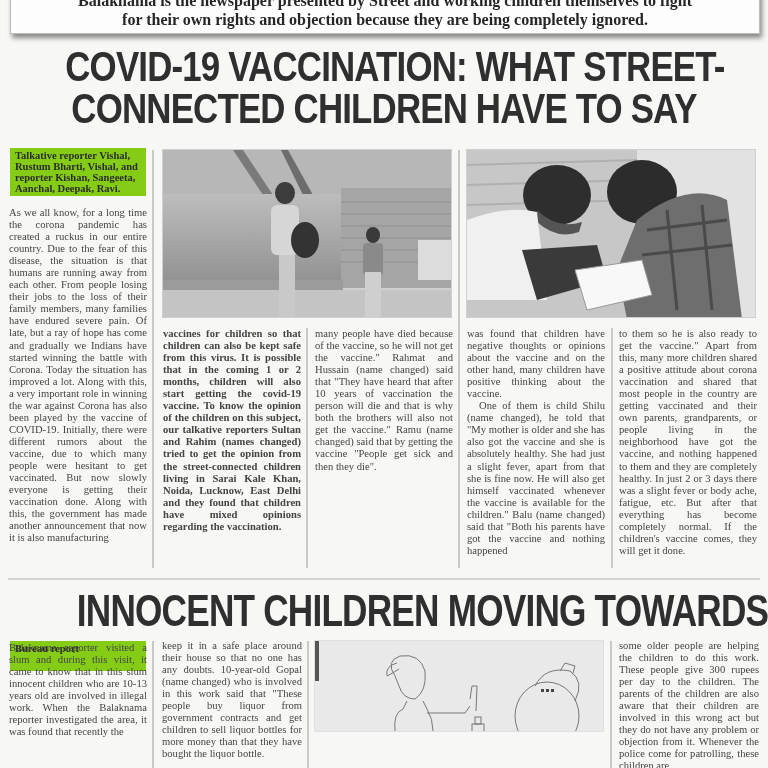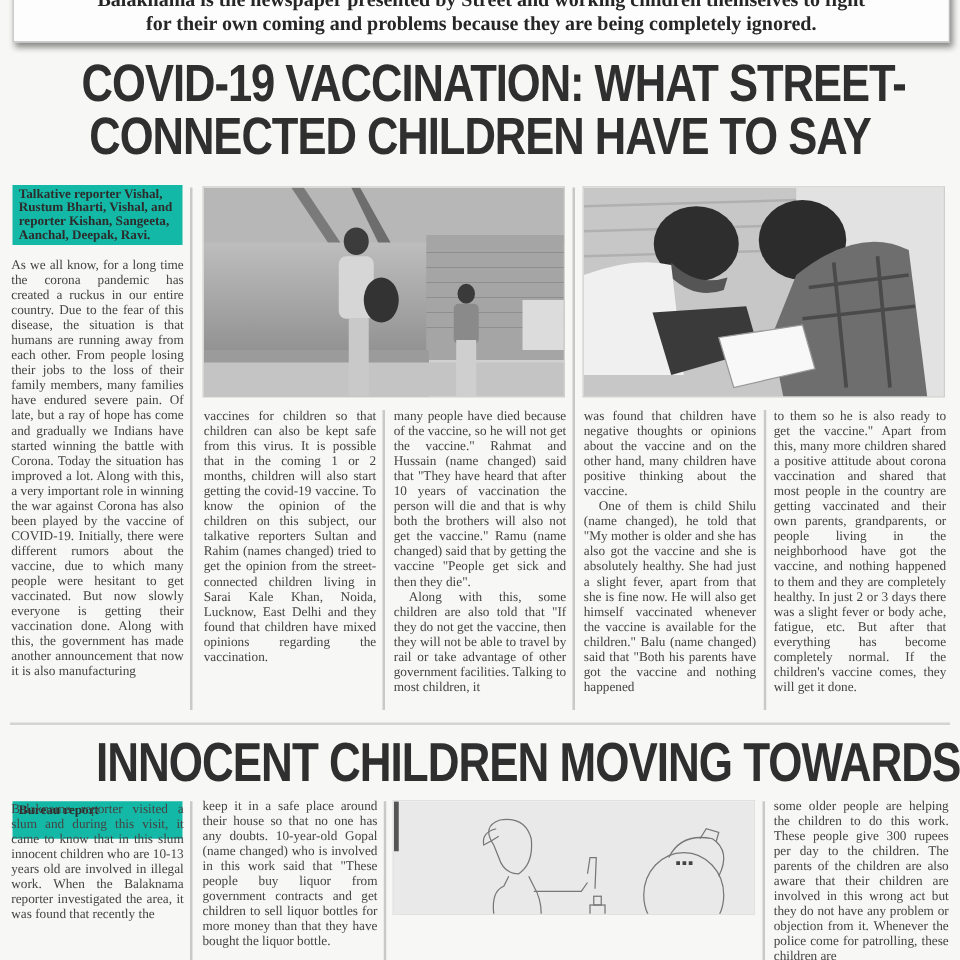--- a/index.html
+++ b/index.html
@@ -18,21 +18,21 @@
     position: absolute; left: 0; width: 768px; text-align: center;
     font-family: "Liberation Sans", sans-serif; font-weight: bold;
     color: #2f2f30; letter-spacing: -1px;
     transform-origin: center top;
   }
   .headline .line { display: block; white-space: nowrap; }
   #h1 { top: 46px; font-size: 42px; line-height: 42px; transform: scaleX(0.83); }
   #h2 { top: 589px; font-size: 44px; line-height: 44px; transform: scaleX(0.80); }
 
   .byline {
-    position: absolute; background: #14b8a6; color: #2c2c2c;
+    position: absolute; background: #84cc16; color: #2c2c2c;
     font-weight: bold; font-size: 10.5px; line-height: 11px; padding: 2px 5px;
   }
 
   .col {
     position: absolute; font-size: 10.6px; line-height: 12.05px;
     text-align: justify; color: #444;
   }
   .col p { text-indent: 0; }
   .col p.ind { text-indent: 12px; }
 
@@ -41,21 +41,21 @@
 
   .photo {
     position: absolute; overflow: hidden; border: 1px solid #cfcfcf;
   }
 </style>
 </head>
 <body>
 
 <div class="intro-box">
   <div>Balaknama is the newspaper presented by Street and working children themselves to fight</div>
-  <div>for their own coming and problems because they are being completely ignored.</div>
+  <div>for their own rights and objection because they are being completely ignored.</div>
 </div>
 
 <div class="headline" id="h1">
   <span class="line">COVID-19 VACCINATION: WHAT STREET-</span>
   <span class="line">CONNECTED CHILDREN HAVE TO SAY</span>
 </div>
 
 <div class="byline" style="left:10px; top:148px; width:136px; height:48px;">Talkative reporter Vishal, Rustum Bharti, Vishal, and reporter Kishan, Sangeeta, Aanchal, Deepak, Ravi.</div>
 
 <div class="col" style="left:9px; top:207px; width:138px;">
@@ -116,28 +116,27 @@
     <g stroke="#4a4a4a" stroke-width="3">
       <line x1="180" y1="80" x2="260" y2="70"></line>
         <line x1="175" y1="105" x2="265" y2="95"></line>
       <line x1="200" y1="60" x2="210" y2="160"></line>
         <line x1="235" y1="55" x2="245" y2="160"></line>
     </g>
     <path d="M108 120 L175 110 L185 145 L120 160Z" fill="#f8f8f8" stroke="#999"></path>
   </svg>
 </div>
 
-<div class="col" style="left:163px; top:328px; width:138px;">
+<div class="col" style="left:163px; top:328px; width:138px;font-weight:bold;">
   <p>vaccines for children so that children can also be kept safe from this virus. It is possible that in the coming 1 or 2 months, children will also start getting the covid-19 vaccine. To know the opinion of the children on this subject, our talkative reporters Sultan and Rahim (names changed) tried to get the opinion from the street-connected children living in Sarai Kale Khan, Noida, Lucknow, East Delhi and they found that children have mixed opinions regarding the vaccination.</p>
 </div>
 <div class="vrule" style="left:306px; top:328px; height:240px;"></div>
 
 <div class="col" style="left:315px; top:328px; width:138px;">
   <p>many people have died because of the vaccine, so he will not get the vaccine." Rahmat and Hussain (name changed) said that "They have heard that after 10 years of vaccination the person will die and that is why both the brothers will also not get the vaccine." Ramu (name changed) said that by getting the vaccine "People get sick and then they die".</p>
-  <p class="ind">Along with this, some children are also told that "If they do not get the vaccine, then they will not be able to travel by rail or take advantage of other government facilities. Talking to most children, it</p>
 </div>
 <div class="vrule" style="left:458px; top:150px; height:418px;"></div>
 
 <div class="col" style="left:467px; top:328px; width:138px;">
   <p>was found that children have negative thoughts or opinions about the vaccine and on the other hand, many children have positive thinking about the vaccine.</p>
   <p class="ind">One of them is child Shilu (name changed), he told that "My mother is older and she has also got the vaccine and she is absolutely healthy. She had just a slight fever, apart from that she is fine now. He will also get himself vaccinated whenever the vaccine is available for the children." Balu (name changed) said that "Both his parents have got the vaccine and nothing happened</p>
 </div>
 <div class="vrule" style="left:611px; top:328px; height:240px;"></div>
 
 <div class="col" style="left:619px; top:328px; width:138px;">

